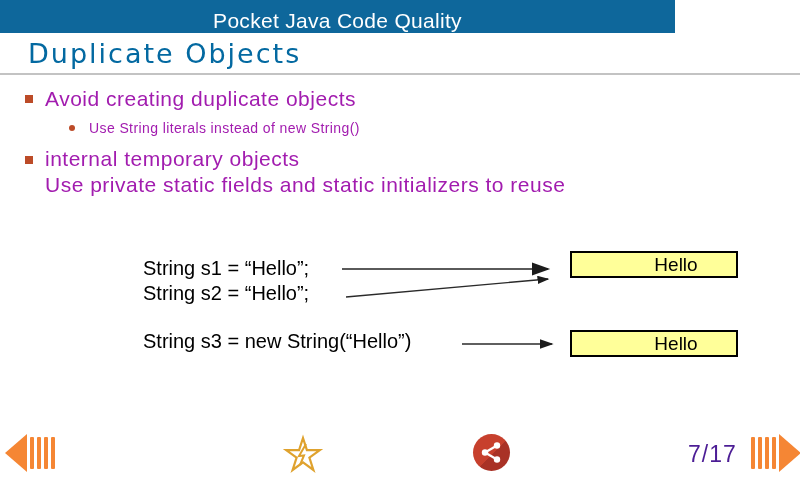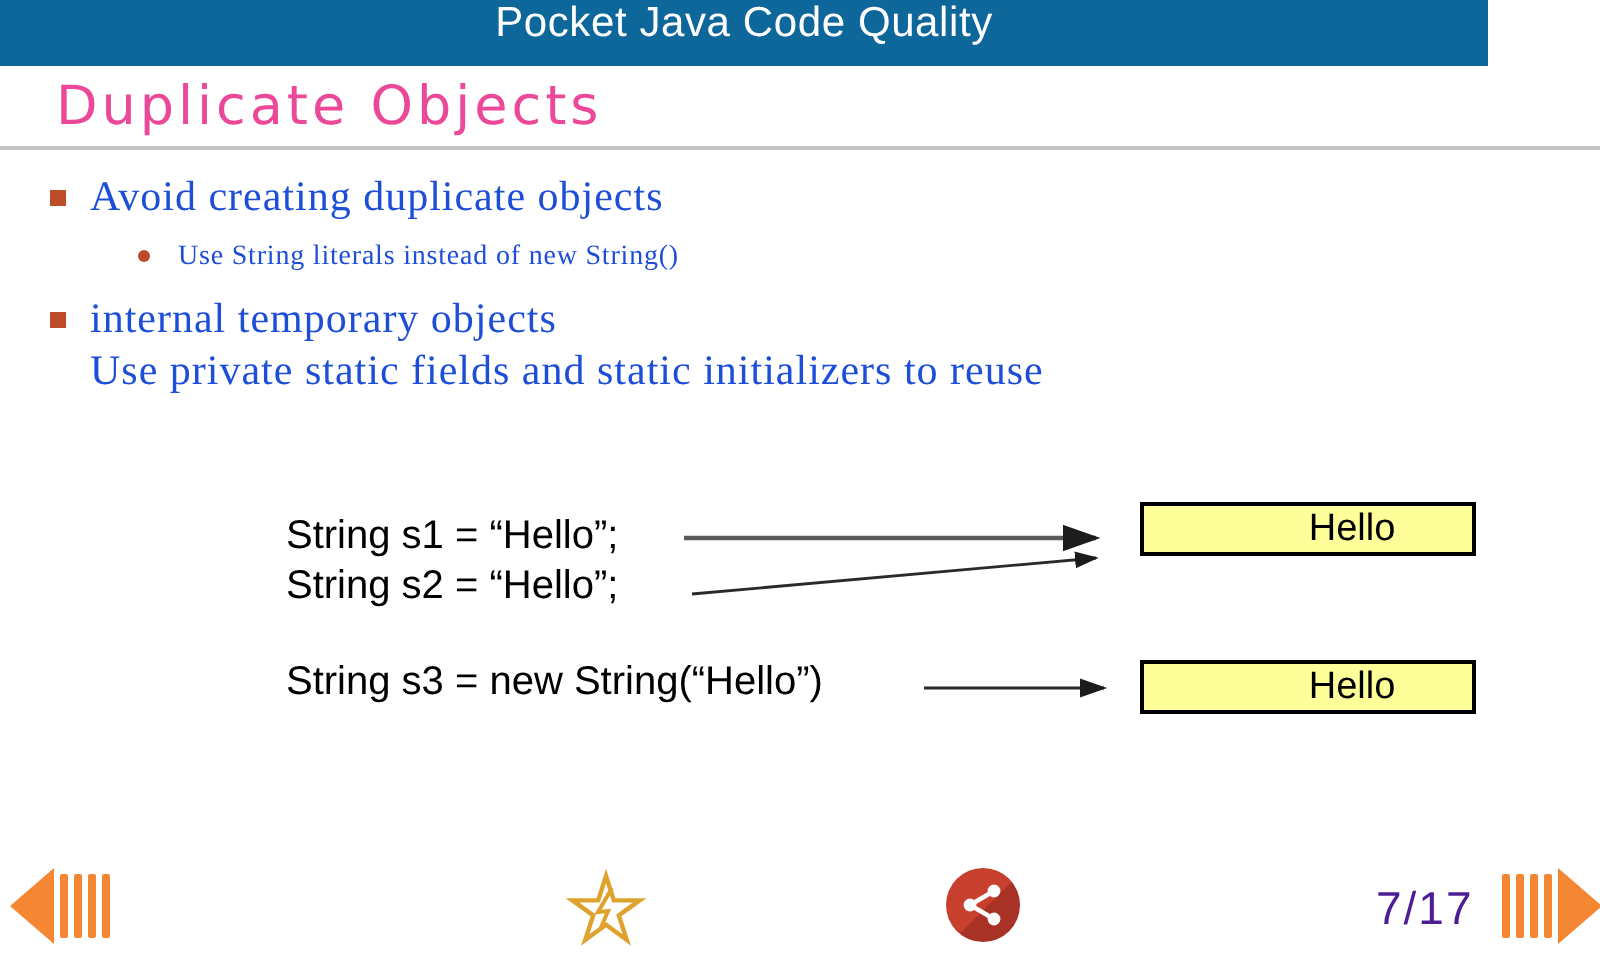--- a/index.html
+++ b/index.html
@@ -4,42 +4,42 @@
 <style>
   * { margin:0; padding:0; box-sizing:border-box; }
   html,body { width:800px; height:480px; }
   body {
     position:relative; overflow:hidden; background:#ffffff;
     font-family:"Liberation Sans", sans-serif;
   }
 
   
   .app-bar {
-    position:absolute; top:0; left:0; width:744px; height:33px;
-    background:#0E679B; display:flex; align-items:flex-start; justify-content:center;
+    position:absolute; top:0; left:0; width:675px; height:33px;
+    background:#0E679B; display:flex; align-items:flex-end; justify-content:center;
   }
   .app-bar-title {
     color:#ffffff; font-size:21px; letter-spacing:0.3px;
     font-family:"Liberation Sans", sans-serif;
   }
 
   
   .slide-title {
     position:absolute; top:38px; left:28px;
     font-family:"DejaVu Sans", sans-serif;
-    font-size:27px; letter-spacing:2px; color:#ec4899; white-space:nowrap;text-align:right;
+    font-size:27px; letter-spacing:2px; color:#0369a1; white-space:nowrap;text-align:right;
   }
   .title-divider {
     position:absolute; top:73px; left:0; width:800px; height:2px; background:#c3c3c3;
   }
 
   
   .bullets {
     position:absolute; top:85px; left:24px; width:740px;
-    font-family:Liberation Serif, serif; color:#1d4ed8;
+    font-family:Liberation Sans, sans-serif; color:#a21caf;
   }
   .bullet-row { display:flex; font-size:21px; line-height:27px; letter-spacing:0.5px; }
   .bullet-square {
     flex:none; width:8px; height:8px; background:#BC4B28; margin:10px 12px 0 1px;
   }
   .sub-row { display:flex; font-size:14px; line-height:25px; letter-spacing:0.4px; margin:4px 0 0 45px; }
   .bullet-dot {
     flex:none; width:6px; height:6px; border-radius:50%; background:#BC4B28; margin:9px 14px 0 0;
   }
   .bullet-row.b2 { margin-top:5px; line-height:26px; }

